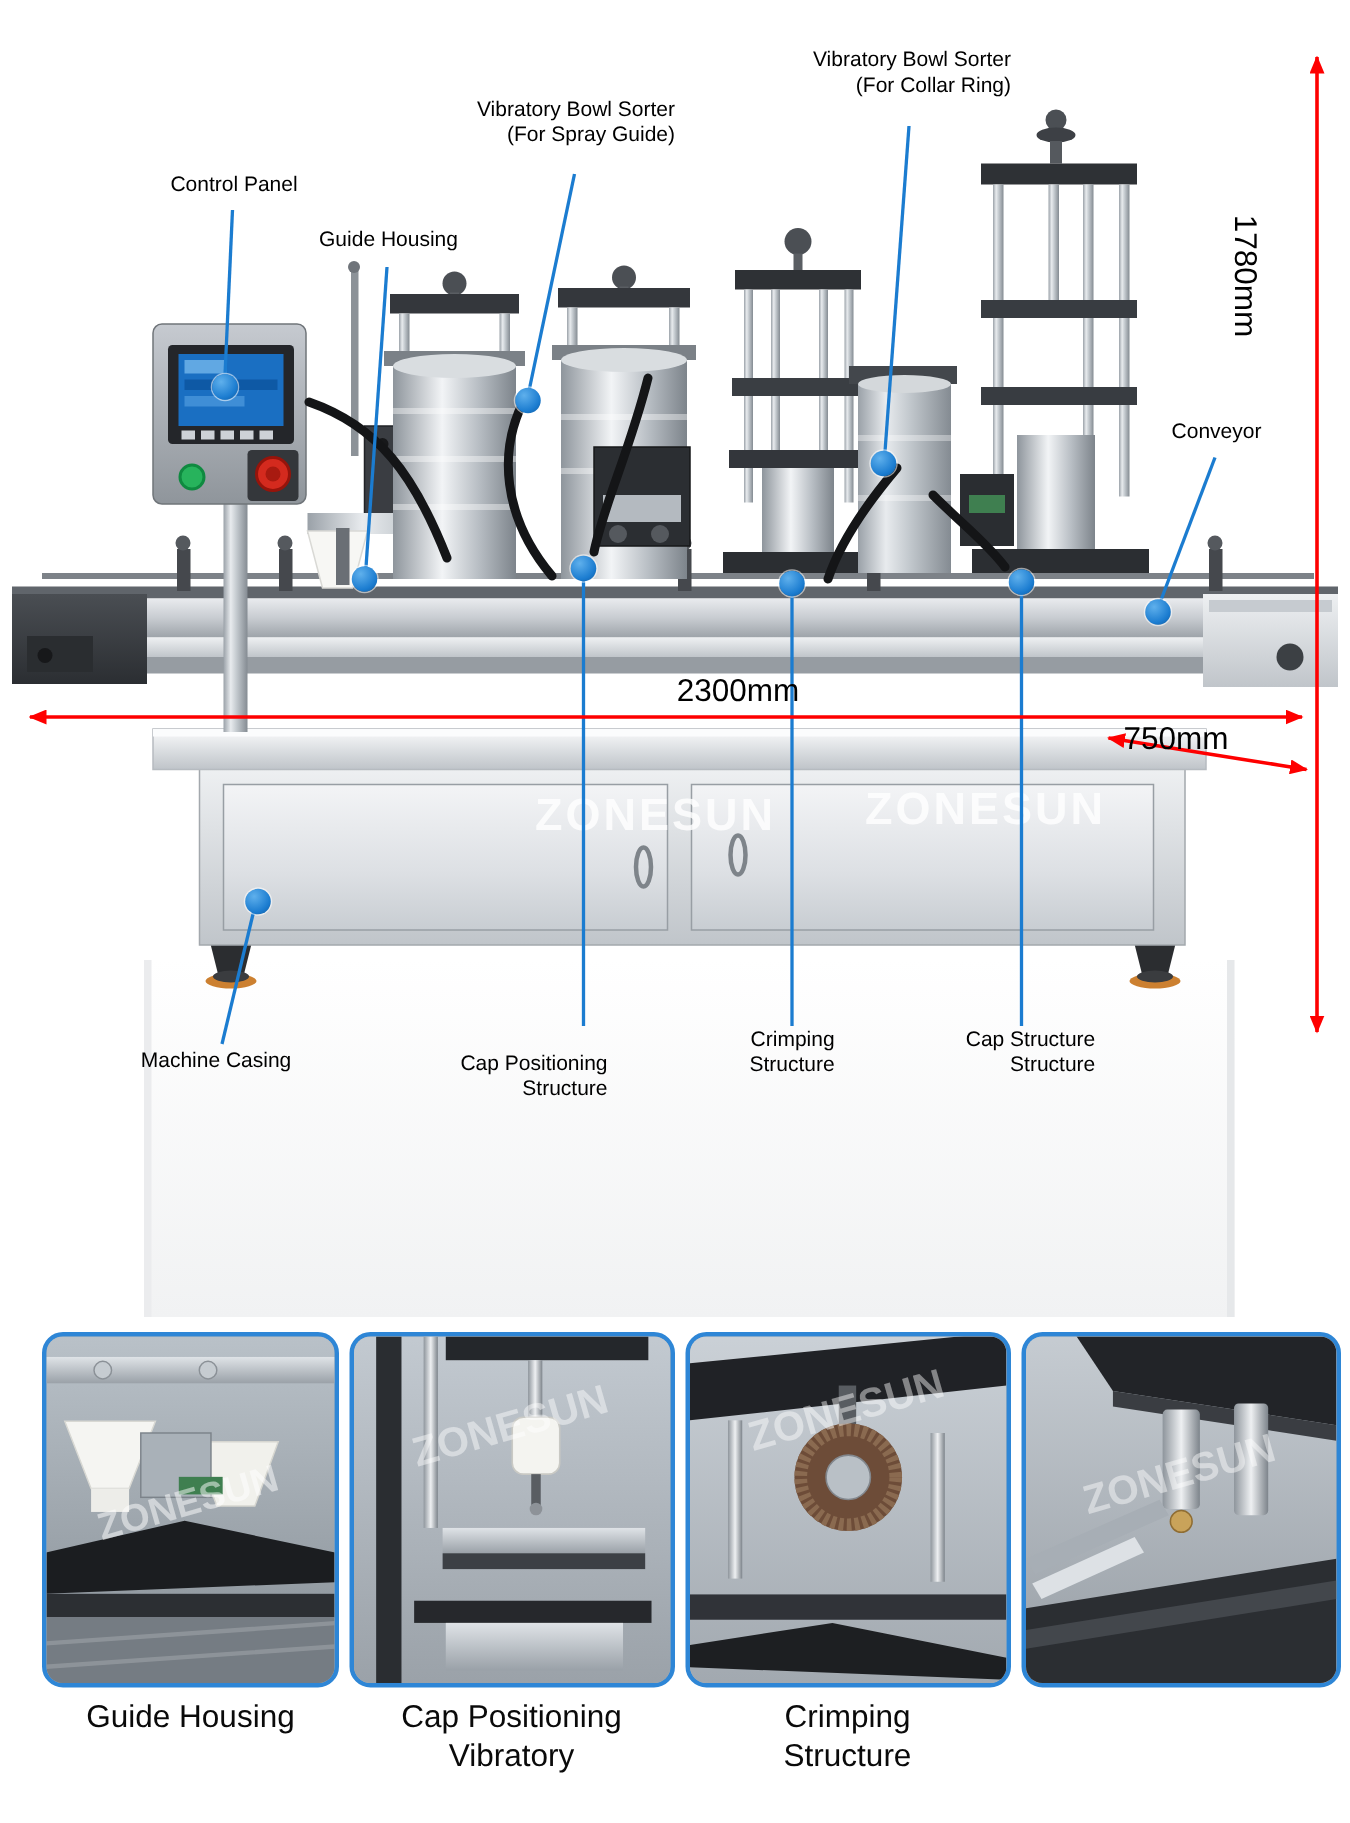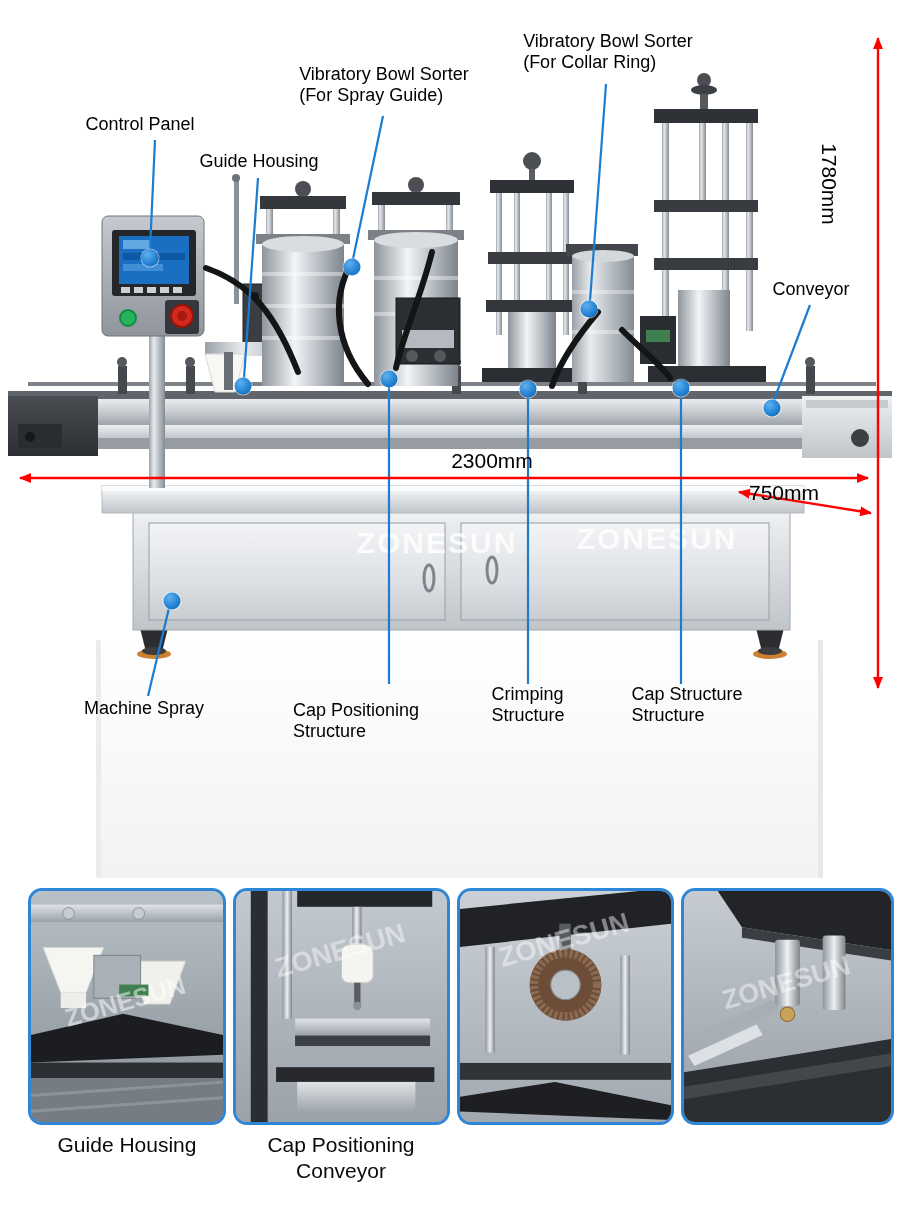--- a/index.html
+++ b/index.html
@@ -5,22 +5,22 @@
   * { margin:0; padding:0; box-sizing:border-box; }
   html,body { background:#fff; }
   body { font-family:"Liberation Sans", sans-serif; color:#000; }
   .stage { position:relative; width:900px; height:1215px; background:#fff; overflow:hidden; }
 
   
   .hero { position:absolute; left:0; top:0; width:900px; height:880px; }
   .hero svg.art, .hero svg.overlay { position:absolute; left:0; top:0; }
   .hero svg.overlay { pointer-events:none; }
 
-  .lbl { position:absolute; transform:translateX(-50%); text-align:left;
-         font-size:18px; line-height:1.18; white-space:nowrap; color:#000; }
+  .lbl { position:absolute; transform:translateX(-50%); text-align:right;
+         font-size:14px; line-height:1.18; white-space:nowrap; color:#000; }
   .lbl .l2 { white-space:nowrap; }
 
   .dim { position:absolute; transform:translateX(-50%); font-size:21px; color:#000; white-space:nowrap; }
   .dim-rot { transform:translate(-50%,-50%) rotate(90deg); transform-origin:center; }
 
   .dot { position:absolute; width:17px; height:17px; border-radius:50%;
          transform:translate(-50%,-50%);
          background:radial-gradient(circle at 35% 30%, #5fb0ec, #1b7cd0 65%, #10589a);
          box-shadow:0 0 0 1px rgba(255,255,255,.55); z-index:6; }
 
@@ -287,24 +287,24 @@
     <span class="dot" style="left:681px;top:388px"></span>
 
     <div class="lbl" style="left:608px;top:31px">
       <div>Vibratory Bowl Sorter</div>
       <div class="l2">(For Collar Ring)</div>
     </div>
     <div class="lbl" style="left:384px;top:64px">
       <div>Vibratory Bowl Sorter</div>
       <div class="l2">(For Spray Guide)</div>
     </div>
-    <div class="lbl" style="left:140px;top:114px">Control Panel</div>
+    <div class="lbl" style="left:156px;top:114px">Control Panel</div>
     <div class="lbl" style="left:259px;top:151px">Guide Housing</div>
     <div class="lbl" style="left:811px;top:279px">Conveyor</div>
-    <div class="lbl" style="left:144px;top:698px">Machine Spray</div>
+    <div class="lbl" style="left:144px;top:698px">Machine Casing</div>
     <div class="lbl" style="left:356px;top:700px">
       <div>Cap Positioning</div>
       <div class="l2">Structure</div>
     </div>
     <div class="lbl" style="left:528px;top:684px">
       <div>Crimping</div>
       <div class="l2">Structure</div>
     </div>
     <div class="lbl" style="left:687px;top:684px">
       <div>Cap Structure</div>
@@ -428,15 +428,16 @@
         <circle cx="100" cy="126" r="7" fill="#c9a35a" stroke="#8f6d33"></circle>
         <path d="M0,150 L86,112 L92,122 L6,160 Z" fill="#a7aeb5"></path>
         <path d="M4,166 L70,136 L76,146 L10,176 Z" fill="#dde1e5"></path>
         <path d="M0,182 L200,150 L200,237 L0,237 Z" fill="#2b2e32"></path>
         <path d="M0,196 L200,164 L200,176 L0,208 Z" fill="#43474c"></path>
         <text transform="rotate(-16 100 100)" x="100" y="104" text-anchor="middle" font-family="Liberation Sans, sans-serif" font-size="26" font-weight="bold" fill="rgba(255,255,255,0.45)">ZONESUN</text>
       </svg>
     </figure>
 
     <div class="dcaption" style="left:127px">Guide Housing</div>
-    <div class="dcaption" style="left:341px">Cap Positioning Conveyor</div>
+    <div class="dcaption" style="left:341px">Cap Positioning Vibratory</div>
+    <div class="dcaption" style="left:565px">Crimping Structure</div>
   </section>
 </div>
 
 </body></html>

